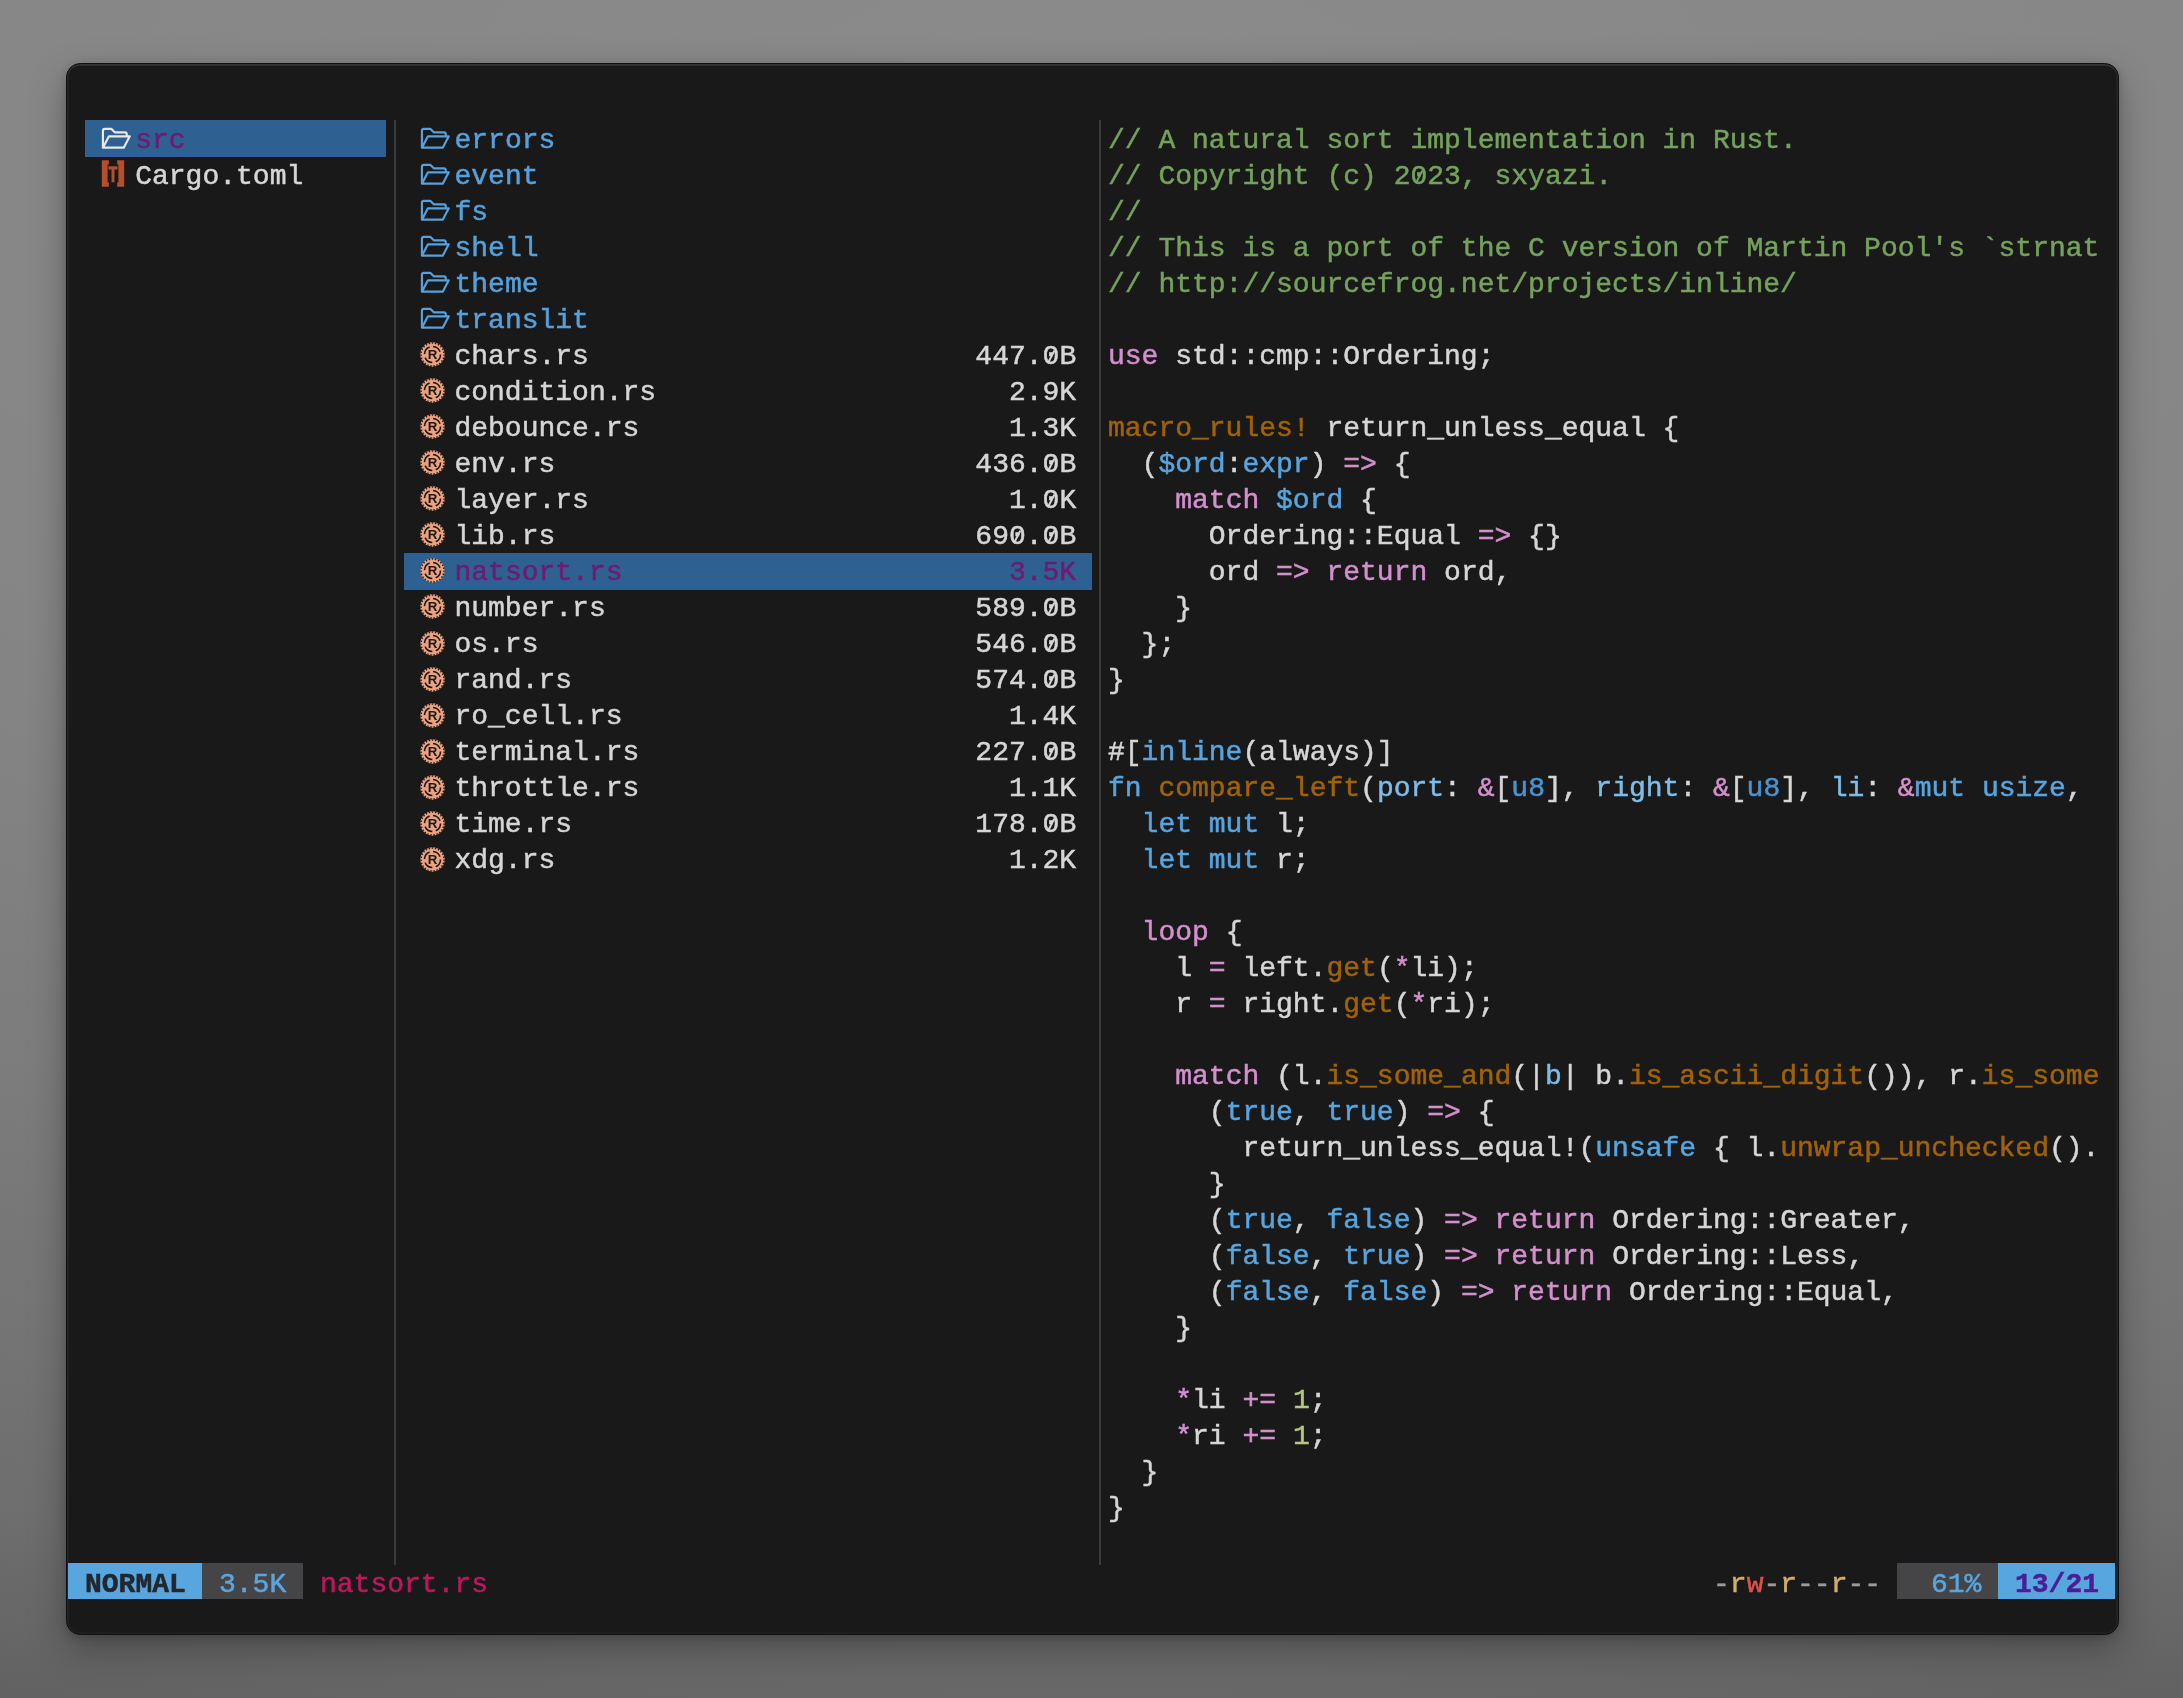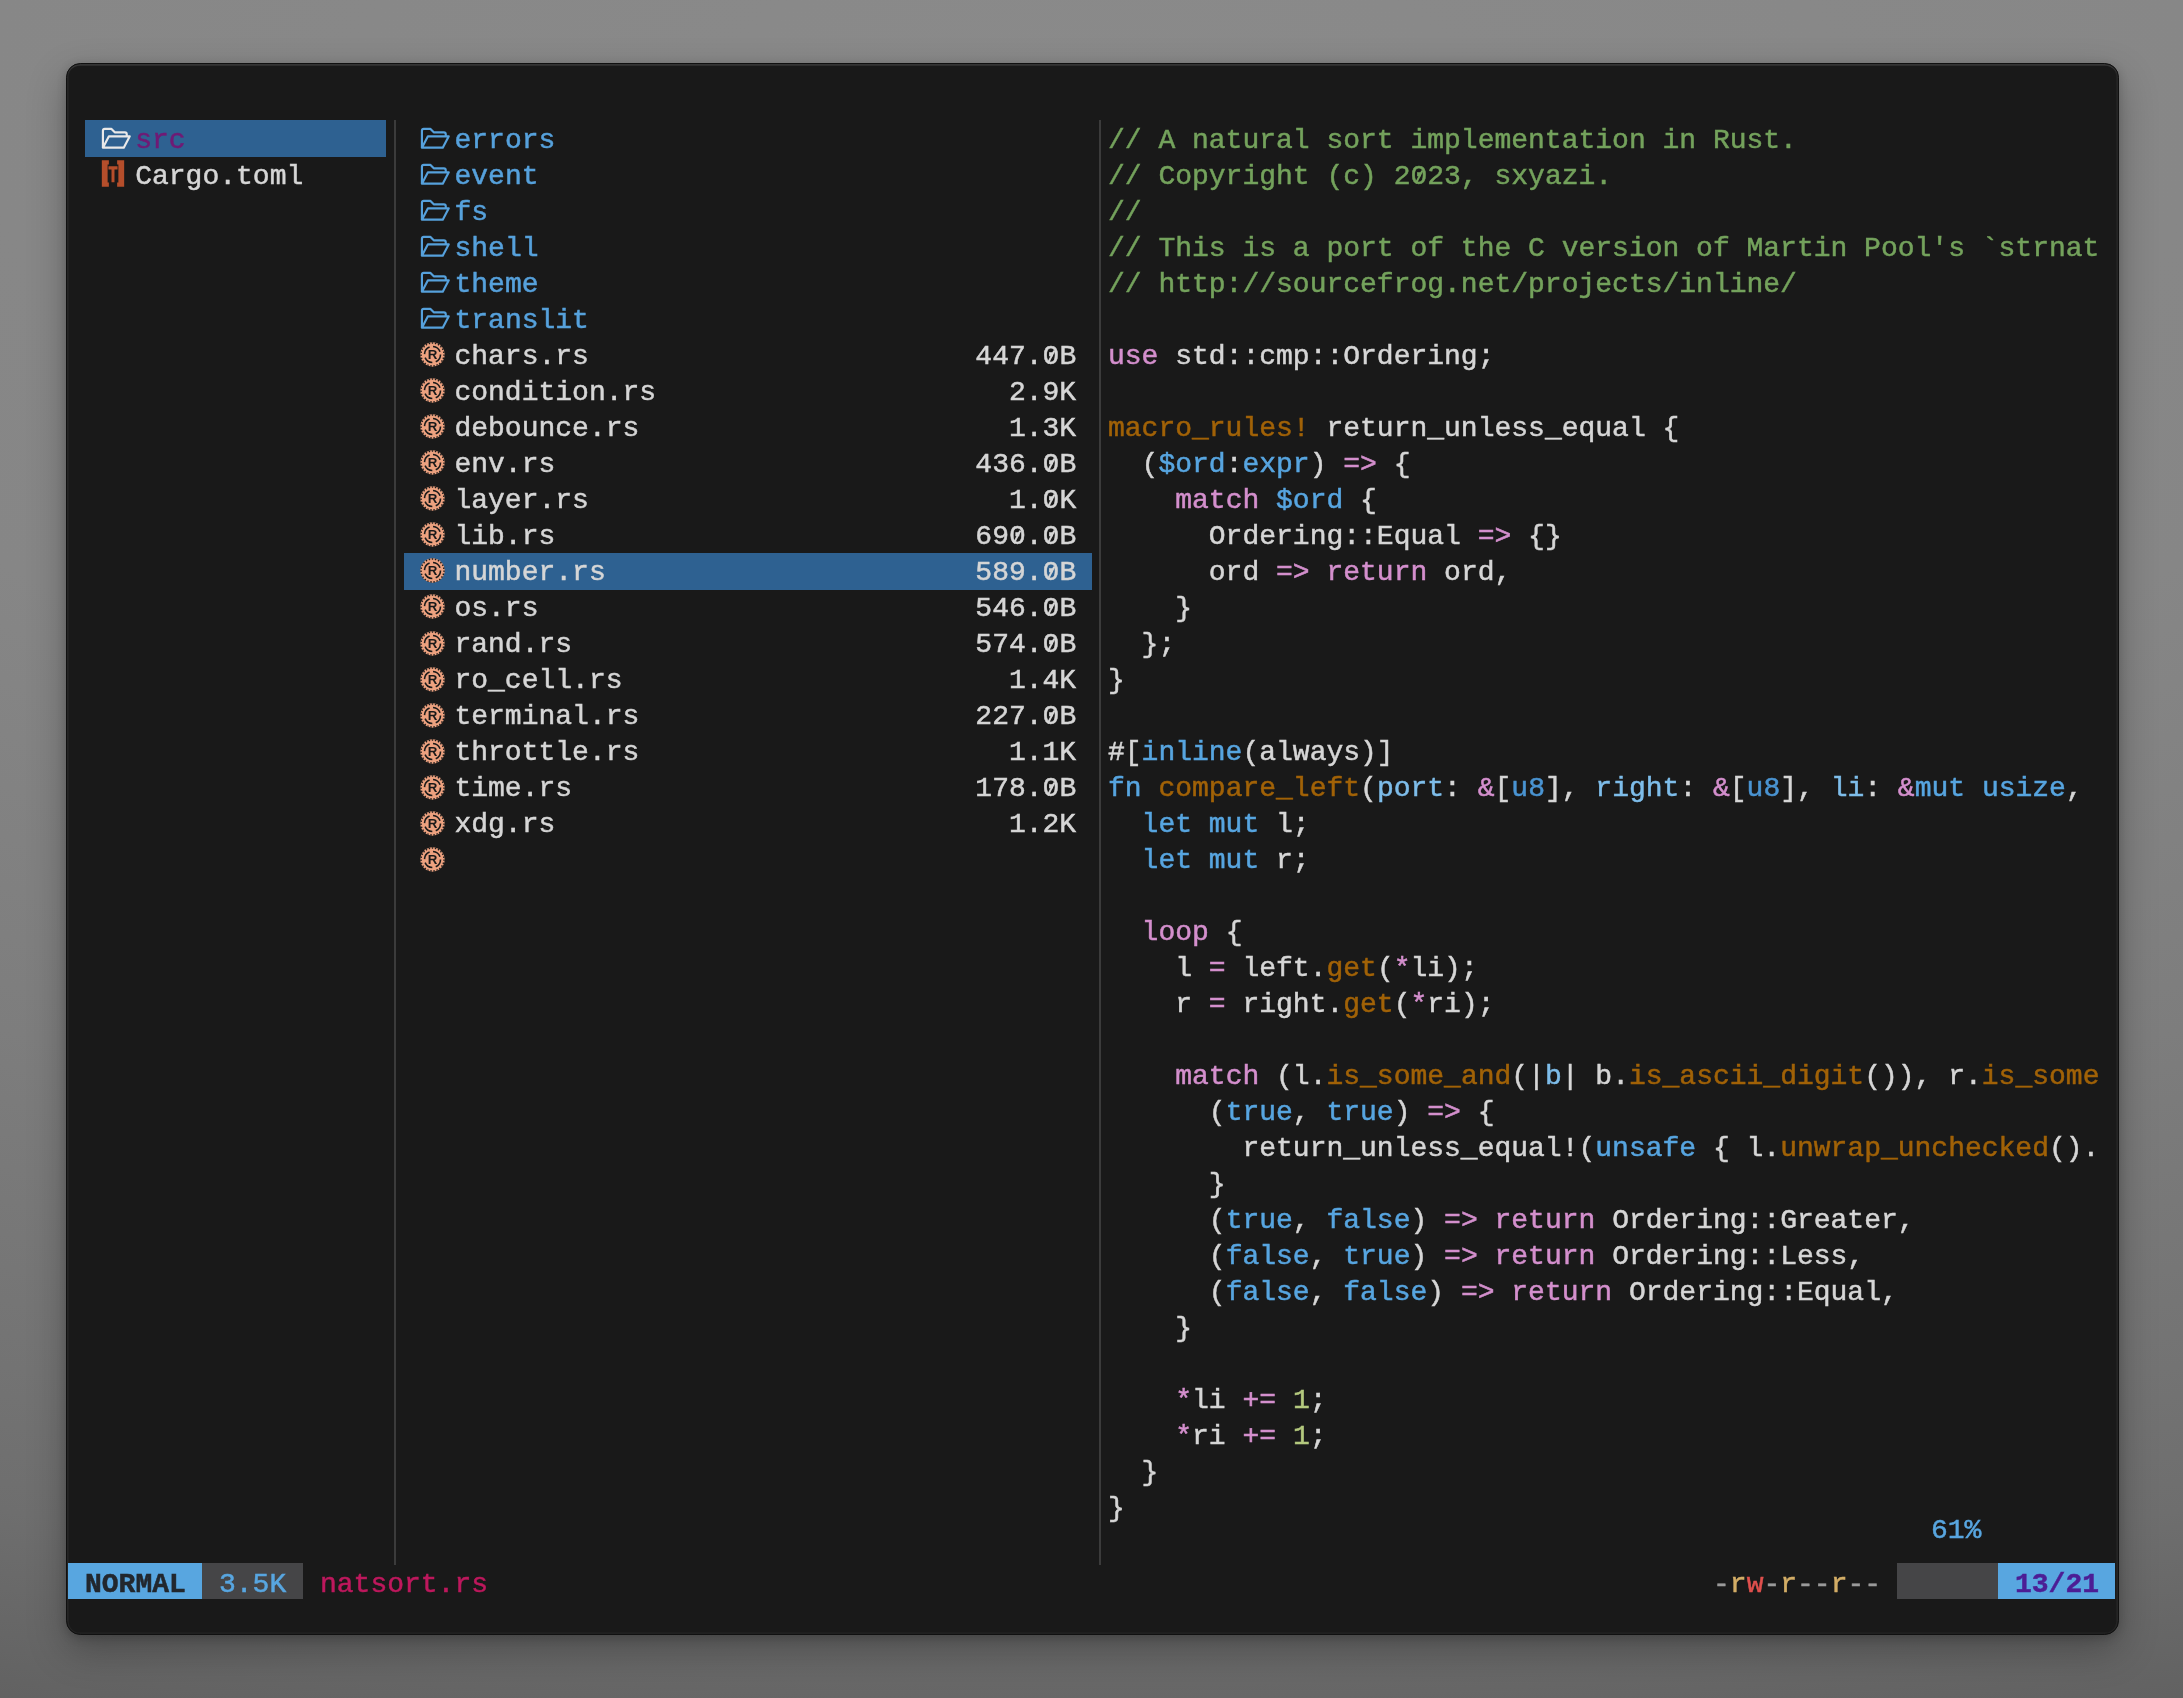--- a/index.html
+++ b/index.html
@@ -36,20 +36,21 @@
                        <span class="d">fs</span>
                        <span class="d">shell</span>
                        <span class="d">theme</span>
                        <span class="d">translit</span>
                        chars.rs                       447.<span class="z">0</span>B
                        condition.rs                     2.9K
                        debounce.rs                      1.3K
                        env.rs                         436.<span class="z">0</span>B
                        layer.rs                         1.<span class="z">0</span>K
                        lib.rs                         69<span class="z">0</span>.<span class="z">0</span>B
+                       <span class="sel">natsort.rs                       3.5K</span>
                        number.rs                      589.<span class="z">0</span>B
                        os.rs                          546.<span class="z">0</span>B
                        rand.rs                        574.<span class="z">0</span>B
                        ro_cell.rs                       1.4K
                        terminal.rs                    227.<span class="z">0</span>B
                        throttle.rs                      1.1K
                        time.rs                        178.<span class="z">0</span>B
                        xdg.rs                           1.2K</pre>
 <pre style="left:1108px;top:123px"><span class="c">// A natural sort implementation in Rust.</span>
 <span class="c">// Copyright (c) 2<span class="z">0</span>23, sxyazi.</span>
@@ -214,14 +215,14 @@
 <text x="15" y="20.7" text-anchor="middle" font-family="Liberation Sans" font-weight="bold" font-size="16" fill="#191919">R</text>
 </svg>
 <div class="badge" style="left:68px;width:134px;background:#58a6e0"></div>
 <div class="badge" style="left:202px;width:101px;background:#454547"></div>
 <pre style="left:85px;top:1567px;font-weight:bold;color:#22272e">NORMAL</pre>
 <pre style="left:219px;top:1567px;color:#58a6e0">3.5K</pre>
 <pre style="left:320px;top:1567px;color:#be185d">natsort.rs</pre>
 <pre style="left:1713px;top:1567px"><span class="g">-</span><span class="kh">r</span><span class="rd">w</span><span class="g">-</span><span class="kh">r</span><span class="g">--</span><span class="kh">r</span><span class="g">--</span></pre>
 <div class="badge" style="left:1897px;width:101px;background:#454547"></div>
 <div class="badge" style="left:1998px;width:117px;background:#58a6e0"></div>
-<pre style="left:1931px;top:1513px;color:#58a6e0">61%</pre>
+<pre style="left:1931px;top:1567px;color:#58a6e0">61%</pre>
 <pre style="left:2015px;top:1567px;font-weight:bold;color:#4c1d95">13/21</pre>
 
 </body></html>

